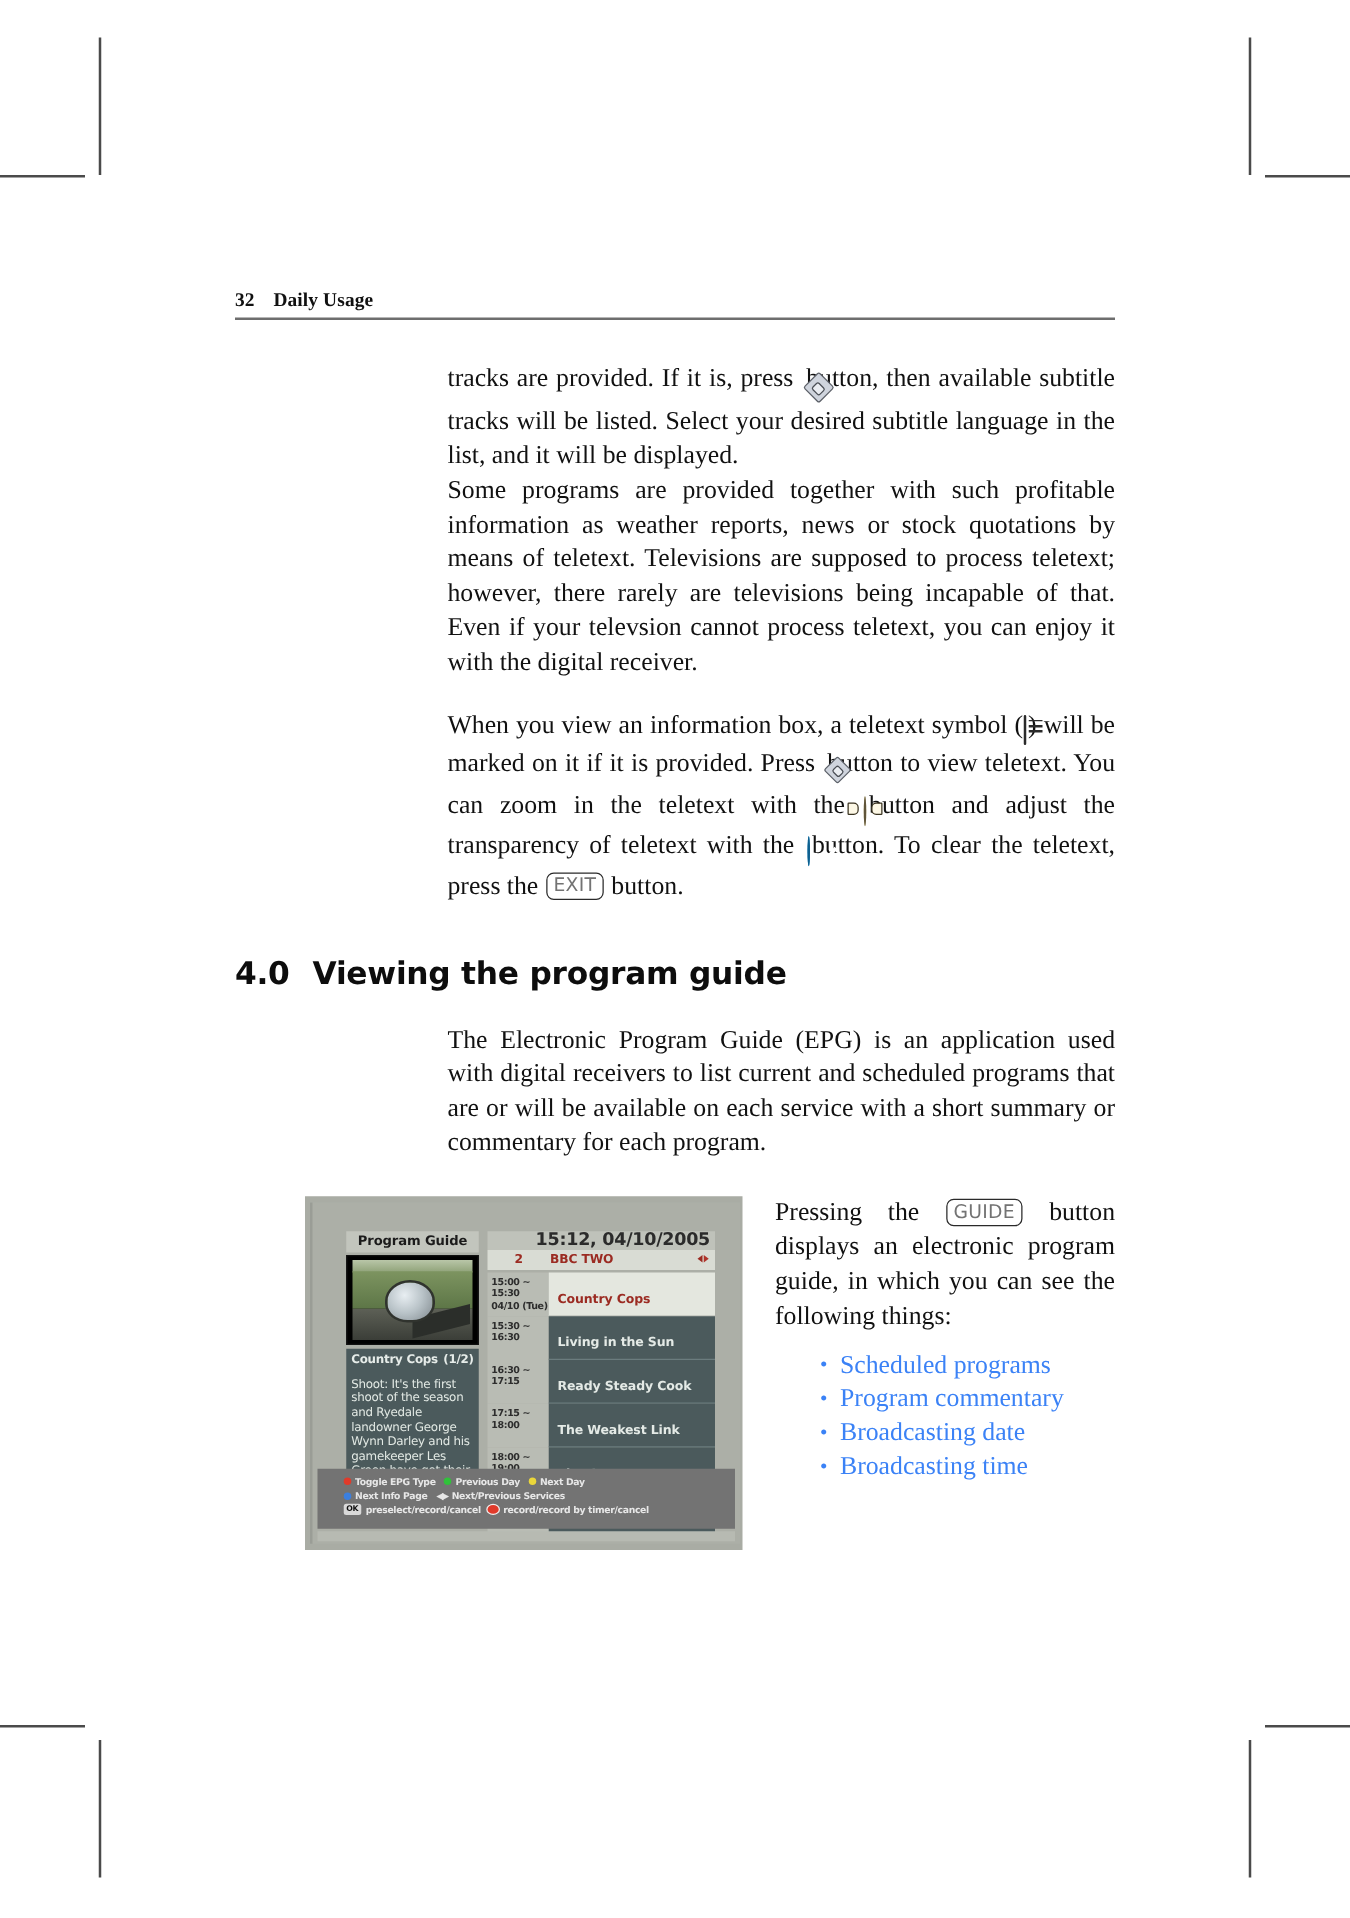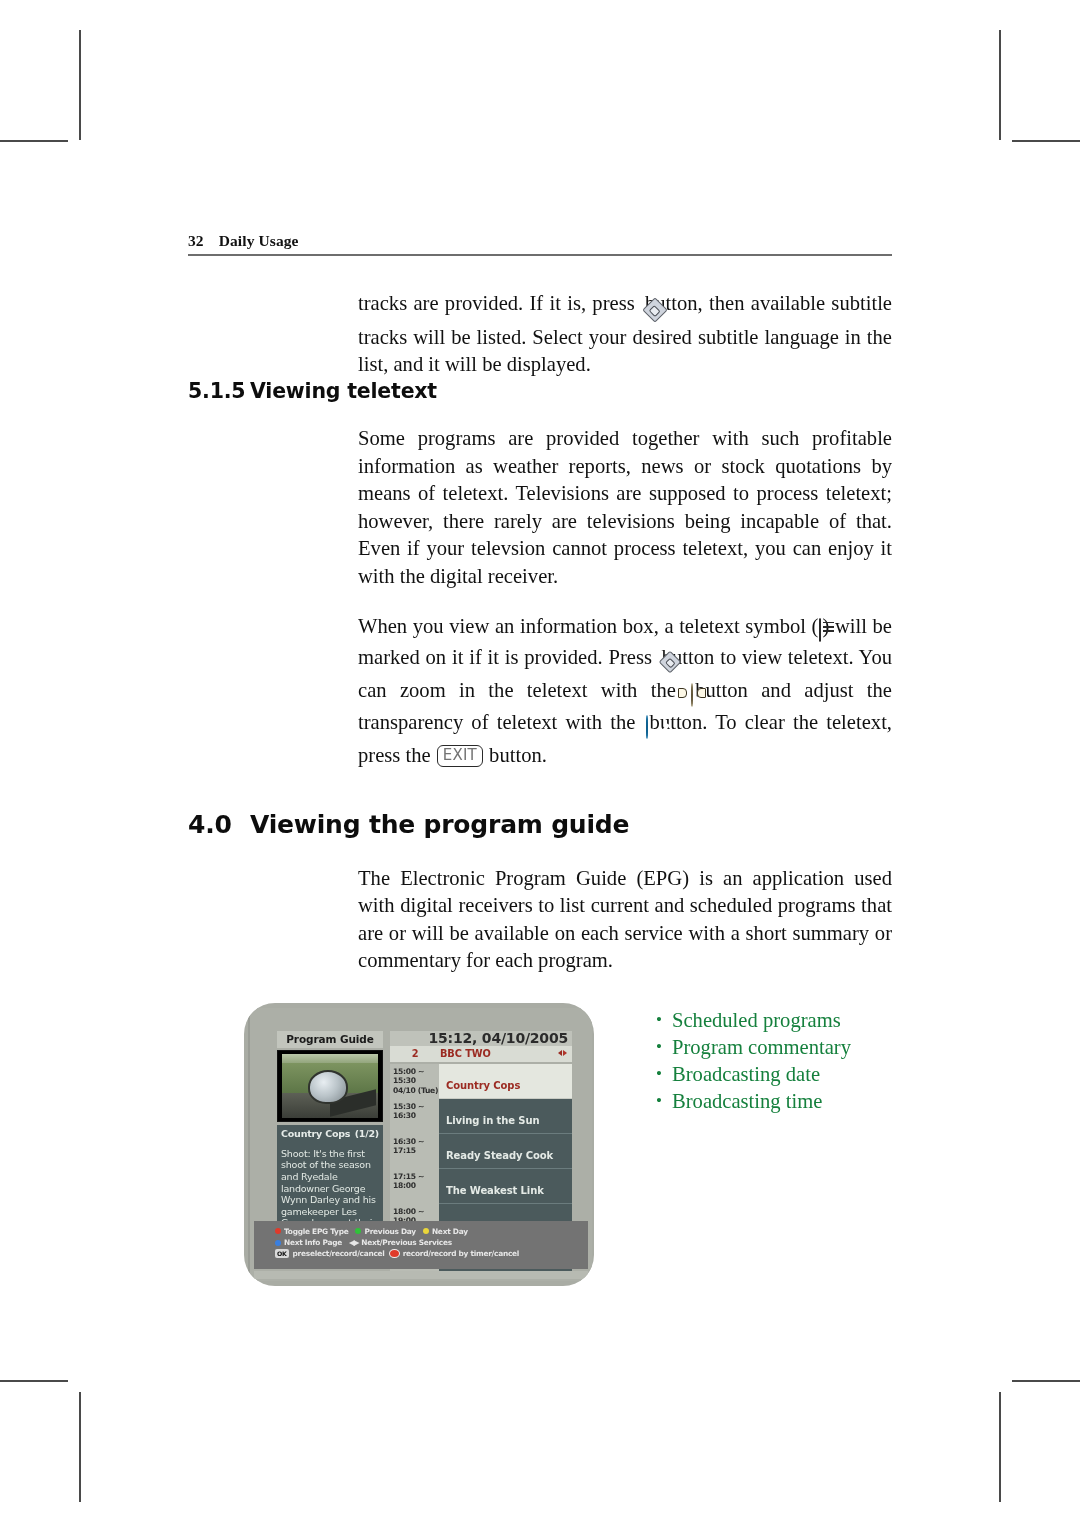--- a/index.html
+++ b/index.html
@@ -221,40 +221,39 @@
   ul.bullets {
     list-style: none;
     margin: 4px 0 0 0;
     padding: 0 0 0 36px;
   }
   ul.bullets li {
     font-size: 20.6px;
     line-height: 27px;
     position: relative;
     padding-left: 16px;
-    color: #15803d;
+    color: #3b82f6;
   }
   ul.bullets li::before {
     content: "\2022";
     position: absolute;
     left: 0;
     top: -1px;
     font-size: 17px;
   }
 
   
   .epg {
     width: 350px;
     height: 283px;
     background: #a9aca4;
     position: relative;
     font-family: "DejaVu Sans", sans-serif;
     box-sizing: border-box;
     overflow: hidden;
-    border-radius: 31px;
   }
   .epg-inner {
     position: absolute;
     left: 4px; top: 5px;
     width: 342px; height: 273px;
     background: #acafa7;
     border-left: 2px solid #9a9d96;
   }
   .epg-left {
     position: absolute;
@@ -483,24 +482,20 @@
   <div class="rule"></div>
 
   <div class="body-col">
     <p class="bp">
       <span>tracks are provided.  If it is, press</span>
       <span class="ic-diamond"><i></i></span>
       <span>button, then available subtitle tracks will be listed. Select your desired subtitle language in the list, and it will be displayed.</span>
     </p>
   </div>
 
-  <h2 class="sec">
-    <span class="num">5.1.5</span>
-    <span>Viewing teletext</span>
-  </h2>
 
   <div class="body-col">
     <p class="bp">Some programs are provided together with such profitable information as weather reports, news or stock quotations by means of teletext.  Televisions are supposed to process teletext; however, there rarely are televisions being incapable of that.  Even if your televsion cannot process teletext, you can enjoy it with the digital receiver.</p>
 
     <p class="bp">
       <span>When you view an information box, a teletext symbol (</span><span class="ic-teletext"><i></i><i></i><i></i></span><span>) will be marked on it if it is provided. Press</span>
       <span class="ic-diamond small"><i></i></span>
       <span>button to view teletext. You can zoom in the teletext with the</span>
       <span class="ic-book"><i class="l"></i><i class="r"></i></span>
       <span>button and adjust the transparency of teletext with the</span>
@@ -605,20 +600,25 @@
               <span>record/record by timer/cancel</span>
             </div>
           </div>
 
           <div class="epg-bottombar"></div>
         </div>
       </div>
     </div>
 
     <div class="sidecol">
+      <p class="bp">
+        <span>Pressing the</span>
+        <span class="keycap">GUIDE</span>
+        <span>button displays an electronic program guide, in which you can see the following things:</span>
+      </p>
       <ul class="bullets">
           <li>Scheduled programs</li>
           <li>Program commentary</li>
           <li>Broadcasting date</li>
           <li>Broadcasting time</li>
         </ul>
     </div>
 
   </div>
 </div>

